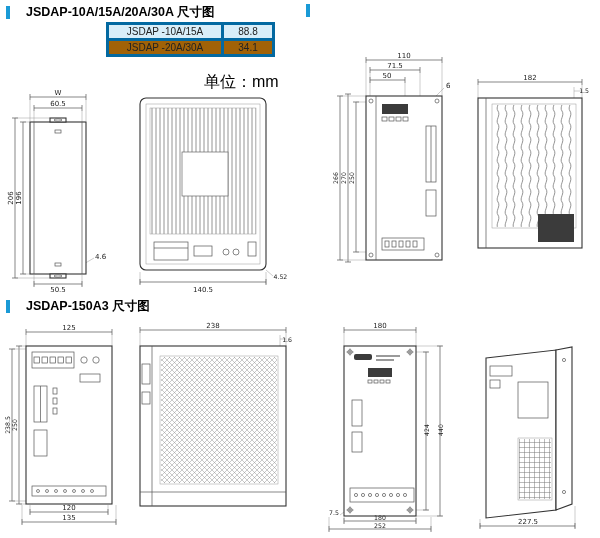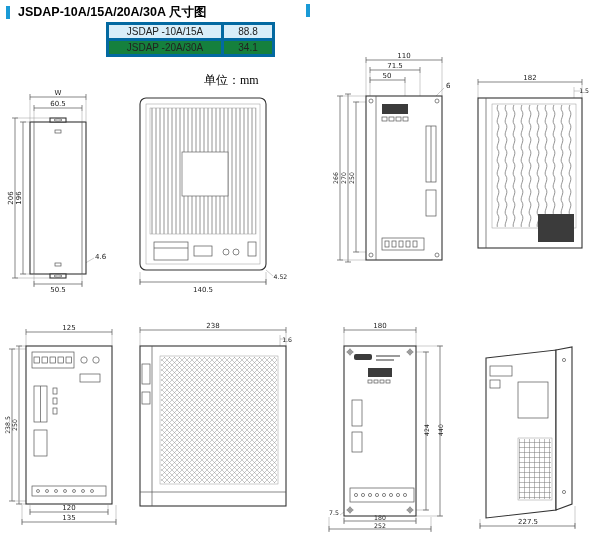--- a/index.html
+++ b/index.html
@@ -1,31 +1,31 @@
 <!DOCTYPE html>
 <html><head>
 <meta charset="utf-8">
 <style>
   html,body { margin:0; padding:0; }
   body { width:600px; height:538px; background:#fff; position:relative;
          font-family:"Liberation Sans", sans-serif; }
   .page { position:absolute; inset:0; background:#ffffff; overflow:hidden; }
   section { position:absolute; }
-  .sec-title { display:flex; align-items:center; gap:8px; font-weight:bold;
+  .sec-title { display:flex; align-items:center; gap:16px; font-weight:bold;
                font-size:12.5px; color:#000; white-space:nowrap; }
   .bar { width:4px; height:13px; background:#1a9ad6; display:inline-block; flex:0 0 auto; }
   table.dim { position:absolute; border-collapse:collapse; font-size:10px; }
   table.dim th { background:#2ba0d5; color:#fff; font-weight:bold; padding:1px 4px;
                  border:1px solid #fff; text-align:center; }
   table.dim td { color:#222; text-align:center; padding:1px 4px; border:3px solid #0369a1; }
   table.dim tr.r0 td { background:#d9eef9; }
-  table.dim tr.r1 td { background:#15803d; }
+  table.dim tr.r1 td { background:#a16207; }
   td.model { width:104px; }
   td.wval, th.wval { width:40px; }
-  .unit { position:absolute; font-size:12px; color:#000;font-family:Liberation Serif, serif; }
+  .unit { position:absolute; font-size:16px; color:#000; }
   svg { position:absolute; overflow:visible; }
   svg text { font-family:"DejaVu Sans", sans-serif; }
   .d  { font-size:7px; fill:#222; }
   .ds { font-size:6.2px; fill:#222; }
   .dl { stroke:#555; stroke-width:0.7; }
   .dx { stroke:#999; stroke-width:0.5; }
   .ol { fill:#fff; stroke:#333; stroke-width:1.1; }
   .in { fill:none; stroke:#555; stroke-width:0.7; }
   .th { fill:none; stroke:#999; stroke-width:0.5; }
   .dk { fill:#3b3b3b; stroke:none; }
@@ -223,20 +223,24 @@
         <rect class="th" x="22" y="32" width="84" height="124"></rect>
         <rect x="23" y="33" width="82" height="122" fill="url(#wv2)"></rect>
         <rect class="dk" x="68" y="142" width="36" height="28"></rect>
       </g>
       <text class="d" x="60" y="7.5" text-anchor="middle">182</text>
       <text class="ds" x="119" y="21" text-anchor="end">1.5</text>
     </svg>
   </section>
 
   <section style="left:6px; top:298px; width:292px; height:236px;">
+    <div class="sec-title">
+      <span class="bar"></span>
+      <span>JSDAP-150A3 尺寸图</span>
+    </div>
 
     <svg style="left:0px; top:24px;" width="122" height="208" viewBox="0 0 122 208">
       <g>
         <line class="dl" x1="20" y1="10" x2="106" y2="10"></line>
           <line class="dl" x1="20" y1="7" x2="20" y2="13"></line>
           <line class="dl" x1="106" y1="7" x2="106" y2="13"></line>
         <line class="dx" x1="20" y1="13" x2="20" y2="24"></line>
           <line class="dx" x1="106" y1="13" x2="106" y2="24"></line>
         <line class="dl" x1="6" y1="27" x2="6" y2="179"></line>
           <line class="dl" x1="3" y1="27" x2="9" y2="27"></line>

